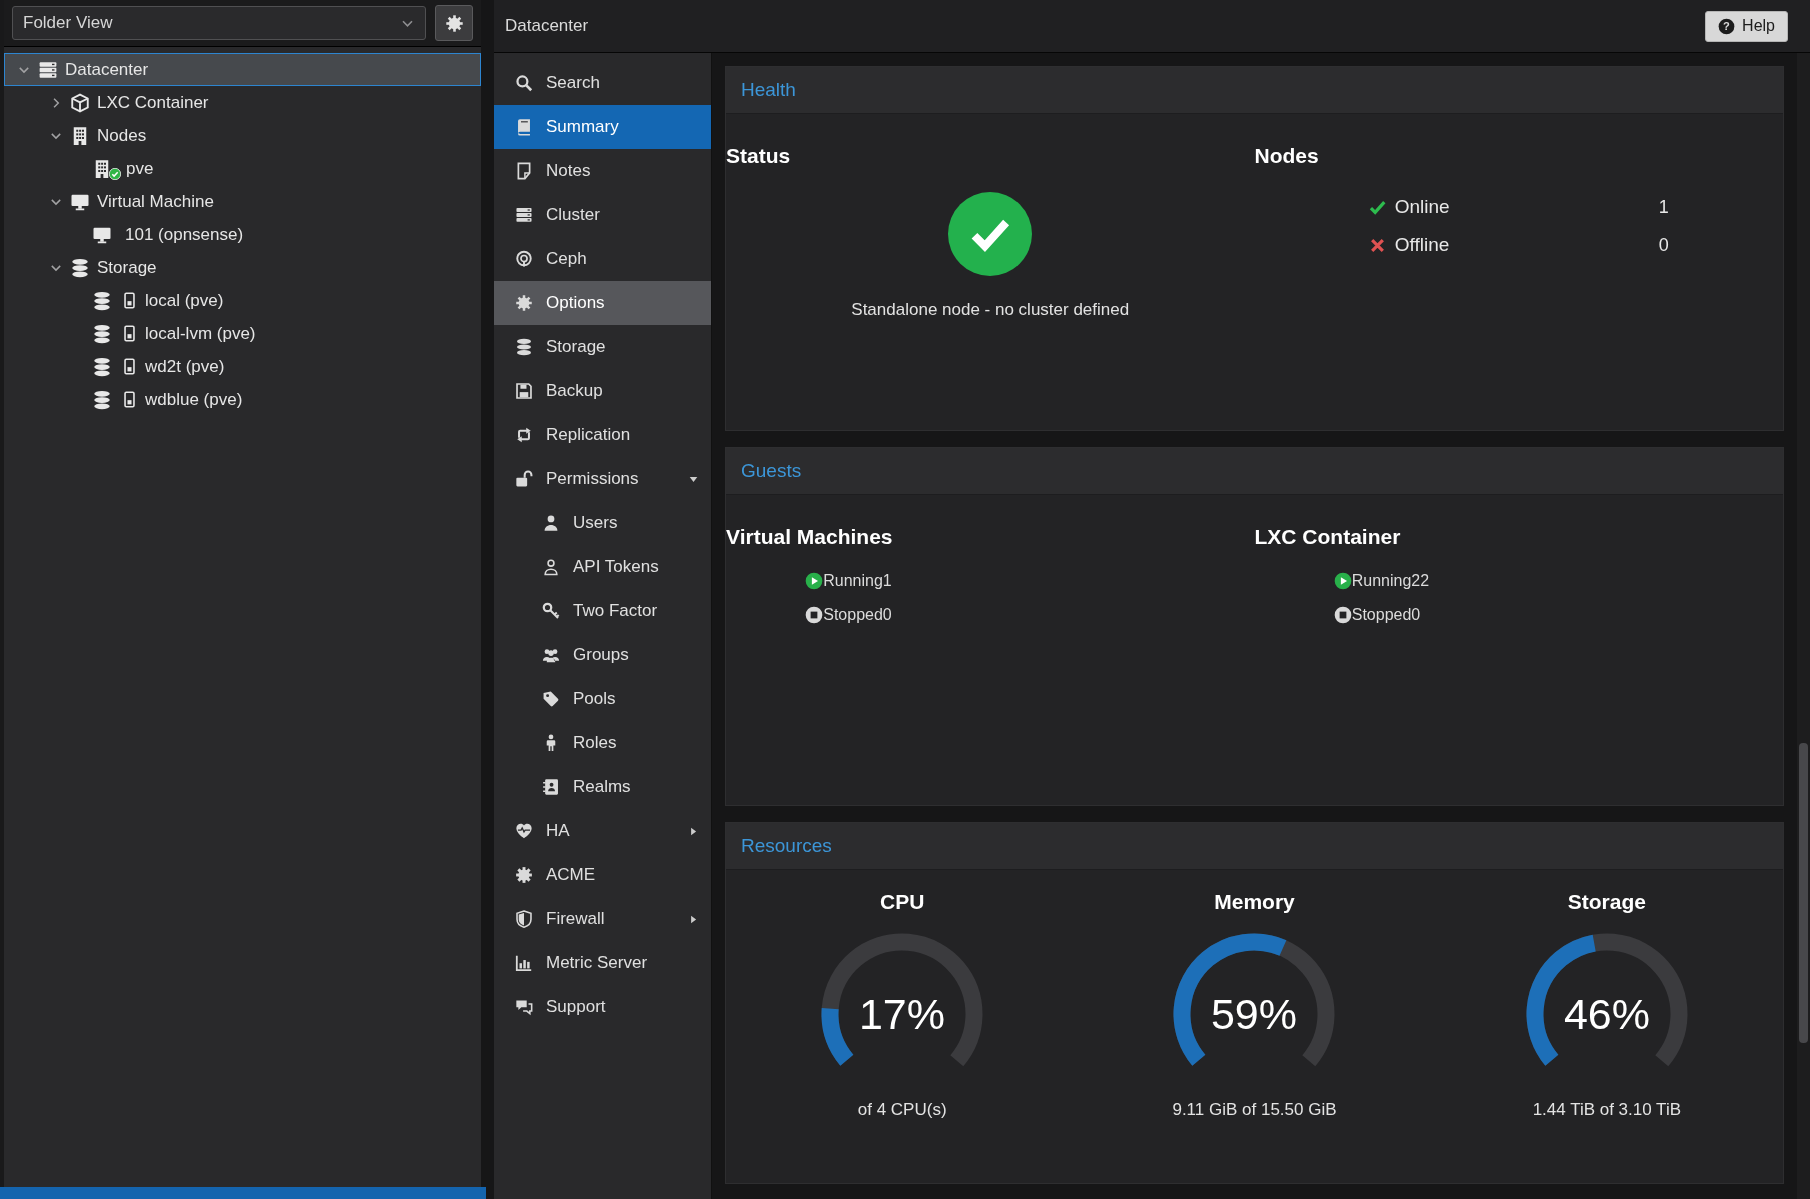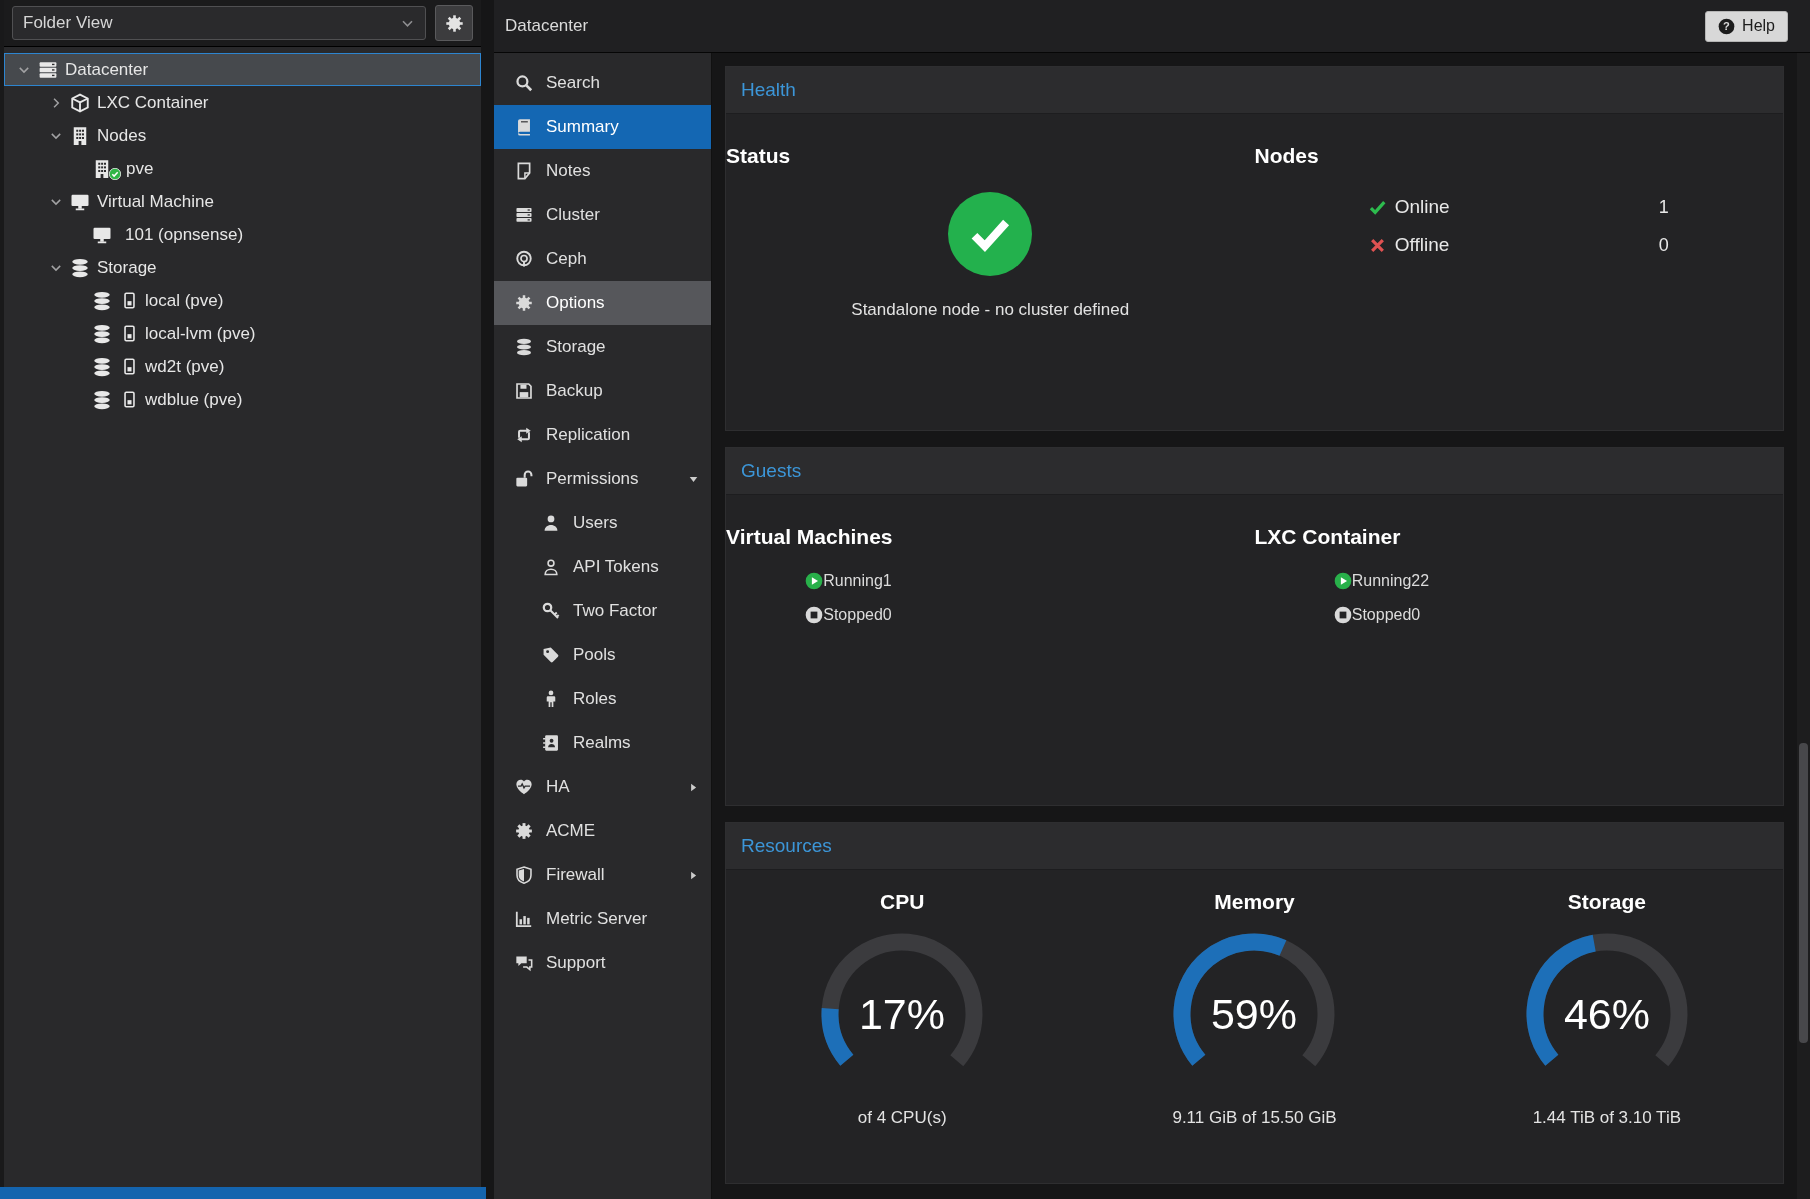--- a/index.html
+++ b/index.html
@@ -92,21 +92,21 @@
 
   .guest-rows { margin-top:20px; }
   .guest-row { width:370px; margin:0 auto 10px; display:flex; align-items:center; height:24px; }
   .guest-row .s-icon { width:18px; height:18px; }
 
   .gauge-wrap { margin-top:10px; }
   svg.gauge { width:232px; height:168px; }
   .g-track { fill:none; stroke:#3b3b3e; stroke-width:17; }
   .g-fill  { fill:none; stroke:#1d6fb8; stroke-width:17; }
   .g-pct   { fill:#ffffff; font-size:43px; font-family:"Liberation Sans",sans-serif; }
-  .gauge-sub { font-size:17px; color:#e3e3e3; margin-top:12px; }
+  .gauge-sub { font-size:17px; color:#e3e3e3; margin-top:4px; }
 
   
   #scrollbar { position:absolute; right:0; top:53px; bottom:0; width:13px; background:#1d1d1e; }
   #scroll-thumb { position:absolute; left:2px; width:9px; top:690px; height:300px;
                   background:#48484b; border-radius:4px; }
 </style>
 </head>
 <body>
 
 <div id="edge-strip"></div>
@@ -494,20 +494,33 @@
       <span>API Tokens</span>
     </div>
     <div class="menu-item indent">
       <span class="icon m-icon">
           <svg viewBox="0 0 16 16">
             <circle cx="4.9" cy="4.9" r="3.3" fill="none" stroke="currentColor" stroke-width="2"></circle>
             <path d="M7.4 7.4l6.8 6.8M11.2 11.2l1.9-1.9M13.2 13.2l1.6-1.6" stroke="currentColor" stroke-width="1.8" fill="none"></path>
           </svg>
         </span>
       <span>Two Factor</span>
+    </div>
+    <div class="menu-item indent">
+      <span class="icon m-icon">
+          <svg viewBox="0 0 16 16">
+            <g fill="currentColor">
+              <circle cx="4.4" cy="5" r="2.1"></circle>
+              <circle cx="11.6" cy="5" r="2.1"></circle>
+              <circle cx="8" cy="6.3" r="2.5"></circle>
+              <path d="M.8 13.2c0-2.1 1.5-3.5 3.6-3.5.9 0 1.7.3 2.3.8-1 .8-1.6 1.8-1.6 2.7zM15.2 13.2c0-2.1-1.5-3.5-3.6-3.5-.9 0-1.7.3-2.3.8 1 .8 1.6 1.8 1.6 2.7zM4.2 14.4c0-2.4 1.7-3.9 3.8-3.9s3.8 1.5 3.8 3.9z"></path>
+            </g>
+          </svg>
+        </span>
+      <span>Groups</span>
     </div>
     <div class="menu-item indent">
       <span class="icon m-icon">
           <svg viewBox="0 0 16 16">
             <path d="M1.4 2.6 7.8 1.4l6.4 6.4a1.2 1.2 0 0 1 0 1.7l-4.7 4.7a1.2 1.2 0 0 1-1.7 0L1.4 7.8z" fill="currentColor"></path>
             <circle cx="5" cy="5" r="1.3" fill="#2b2b2d"></circle>
           </svg>
         </span>
       <span>Pools</span>
     </div>

